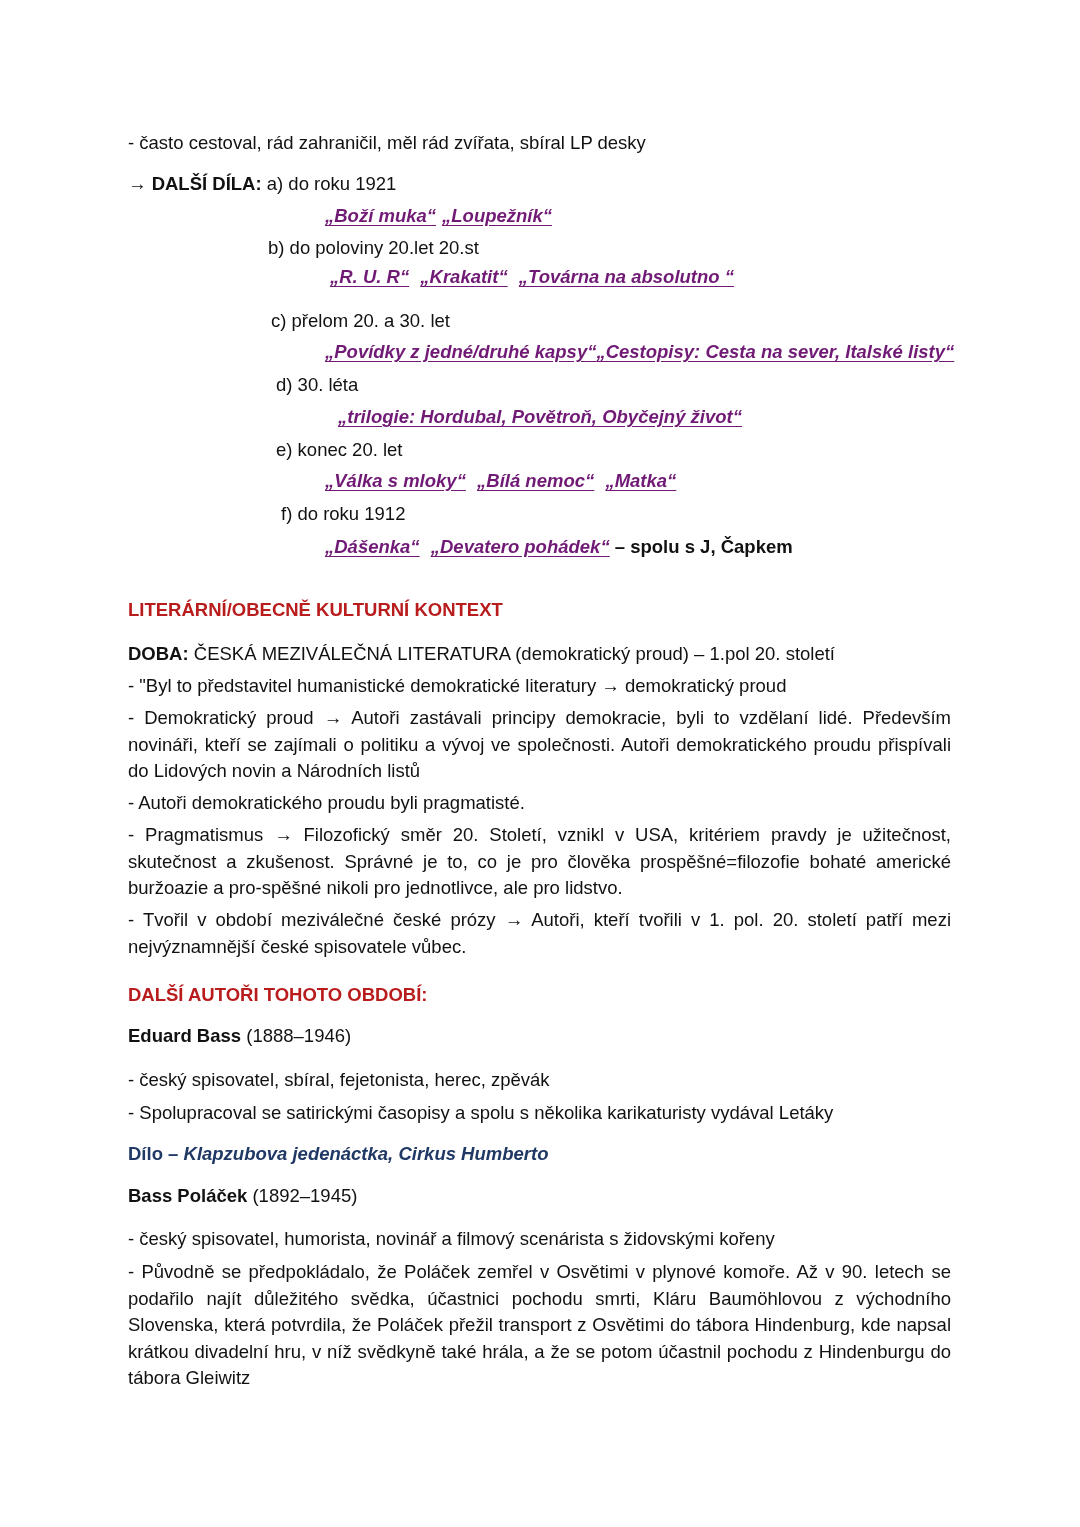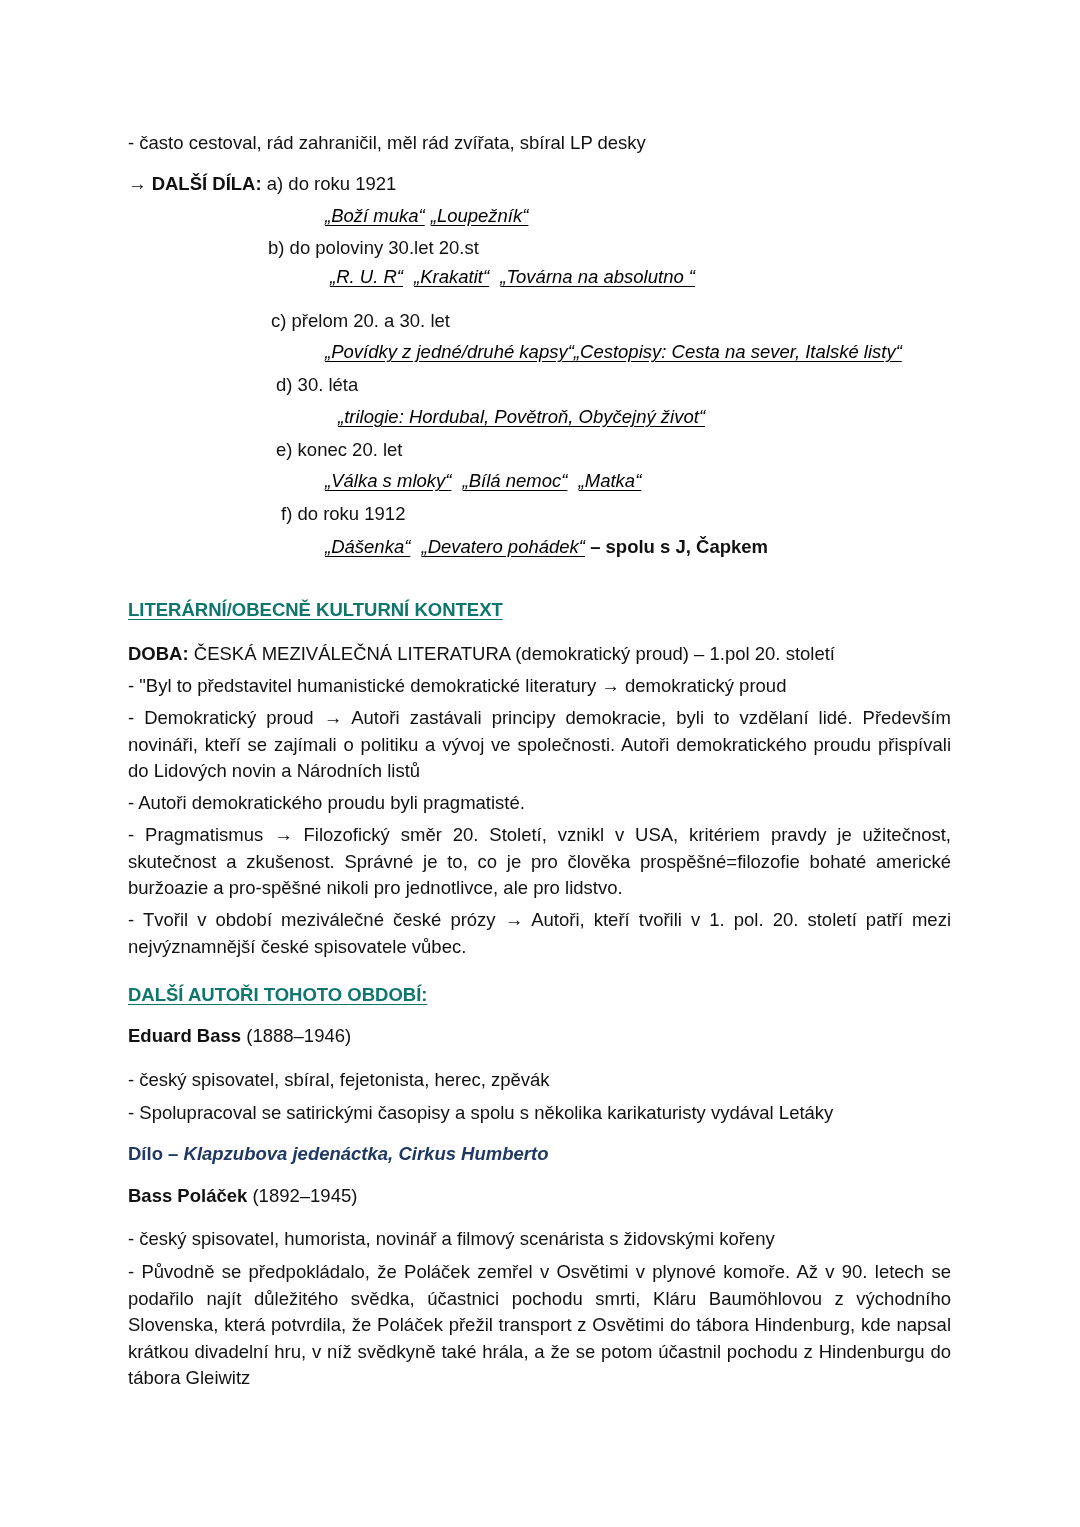--- a/index.html
+++ b/index.html
@@ -4,43 +4,43 @@
 <style>
   html, body { margin: 0; padding: 0; background: #ffffff; }
   body {
     width: 1080px; height: 1527px; position: relative; overflow: hidden;
     font-family: "Liberation Sans", sans-serif; color: #111111;
   }
   .page { position: absolute; left: 128px; top: 0; width: 823px; font-size: 18.5px; }
   .line { position: absolute; white-space: nowrap; line-height: 26px; }
   .para { position: absolute; line-height: 26.5px; text-align: justify; width: 823px; }
   .b { font-weight: bold; }
-  .link { color: #000000; font-style: italic; text-decoration: underline; text-underline-offset: 3px; }
-  .red { color: #0f766e; font-weight: bold; text-decoration: underline; text-underline-offset: 3px; }
+  .link { color: #701a75; font-style: italic; text-decoration: underline; text-underline-offset: 3px; font-weight: bold; }
+  .red { color: #b91c1c; font-weight: bold; text-underline-offset: 3px; }
   .navy { color: #1F3864; font-weight: bold; }
   .navy i { font-style: italic; margin-top: 19px; }
   .work { margin-right: 6px; }
 </style>
 </head>
 <body>
 
 <div class="page">
 
   <div class="line" style="top:130px">- často cestoval, rád zahraničil, měl rád zvířata, sbíral LP desky</div>
 
   <div class="line" style="top:171px">
     <span class="b">→</span>
     <span class="b">DALŠÍ DÍLA:</span>
     <span>a) do roku 1921</span>
   </div>
   <div class="line" style="top:203px; left:197px">
     <span class="link work">„Boží muka“</span><span class="link">„Loupežník“</span>
   </div>
 
-  <div class="line" style="top:235px; left:140px">b) do poloviny 30.let 20.st</div>
+  <div class="line" style="top:235px; left:140px">b) do poloviny 20.let 20.st</div>
   <div class="line" style="top:264px; left:202px">
     <span class="link work">„R. U. R“</span>
     <span class="link work">„Krakatit“</span>
     <span class="link">„Továrna na absolutno “</span>
   </div>
 
   <div class="line" style="top:308px; left:143px">c) přelom 20. a 30. let</div>
   <div class="line" style="top:339px; left:197px">
     <span class="link">„Povídky z jedné/druhé kapsy“</span><span class="link">„Cestopisy: Cesta na sever, Italské  listy“</span>
   </div>

